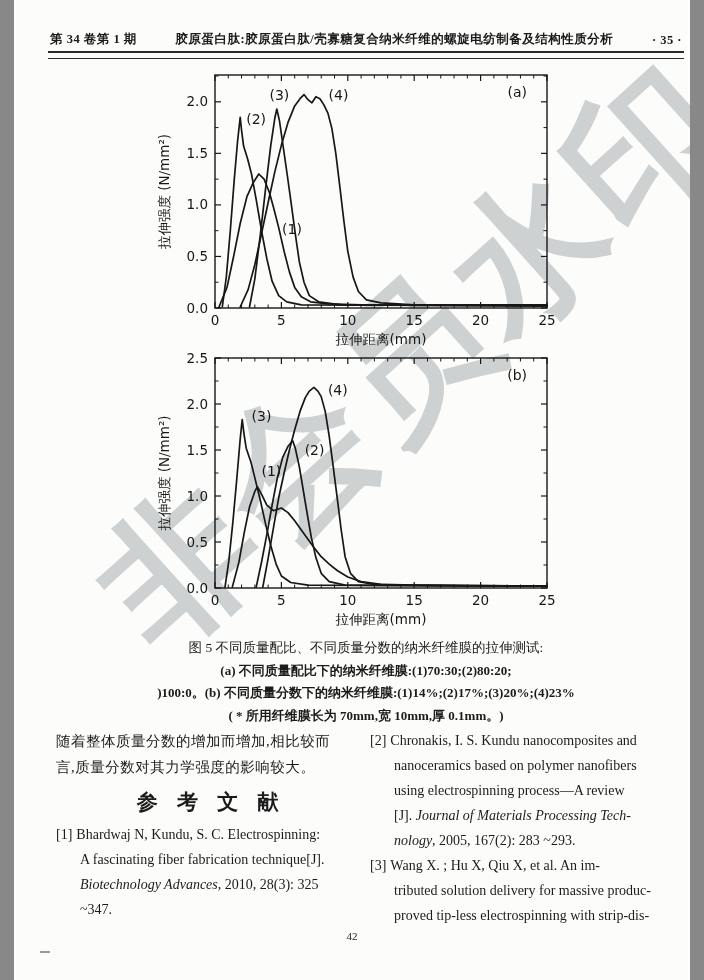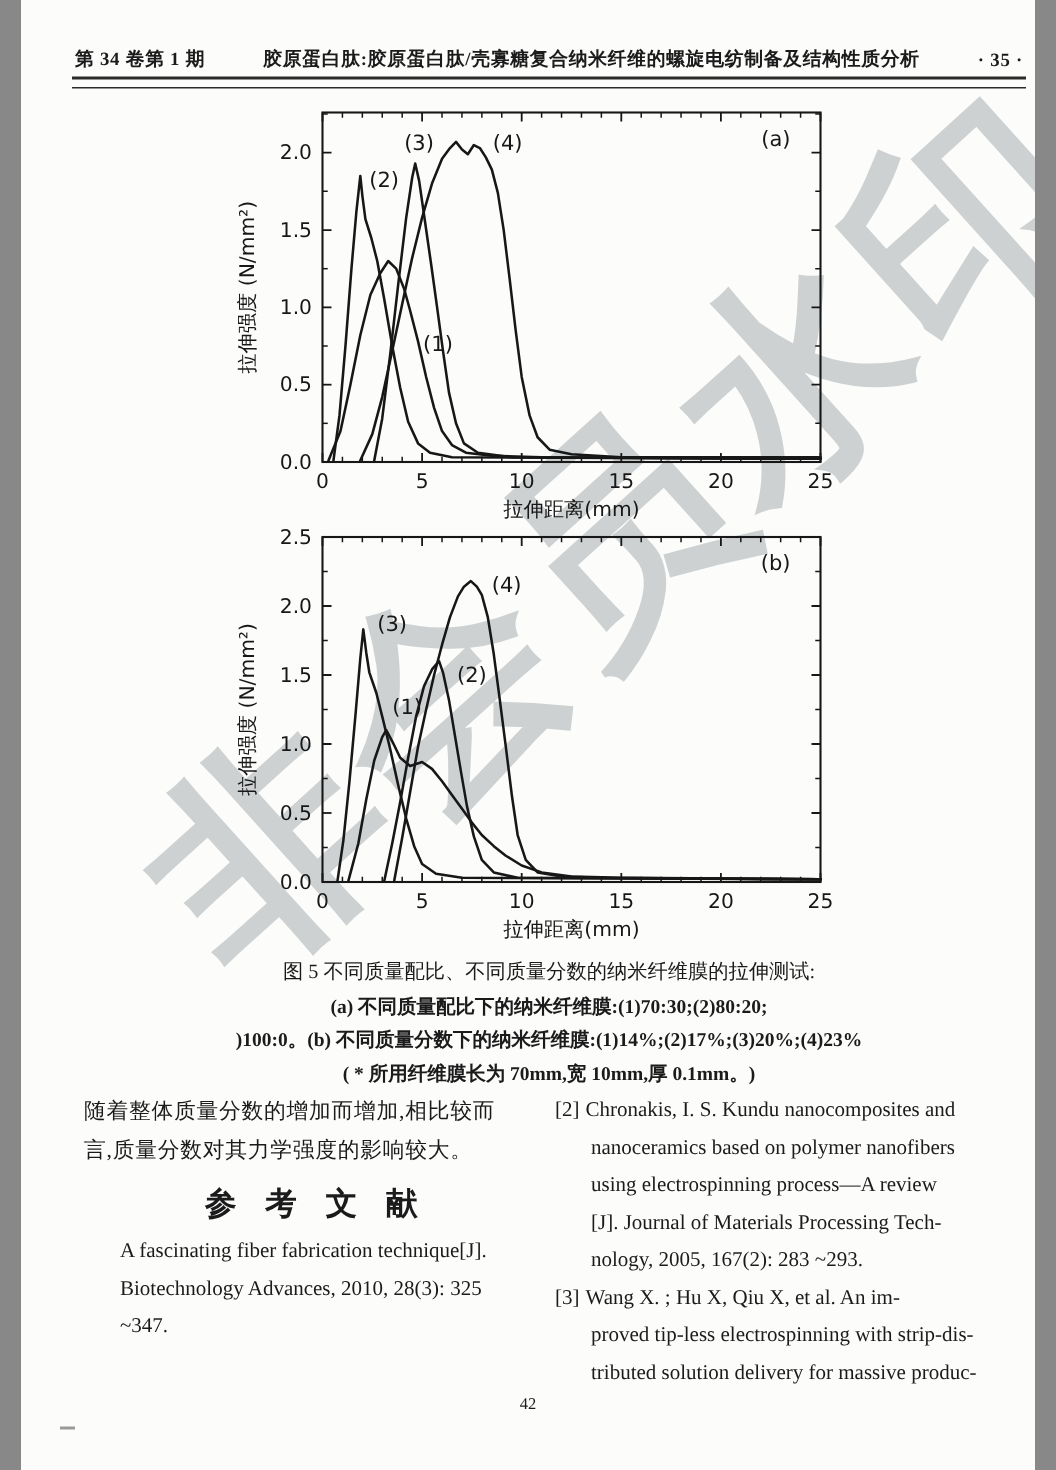--- a/index.html
+++ b/index.html
@@ -43,21 +43,21 @@
   .col{position:absolute;top:728px;z-index:2;font-size:14.5px;line-height:26px;}
   .col-left{left:42px;width:310px;}
   .col-right{left:356px;width:314px;}
   .para-line{white-space:nowrap;letter-spacing:.5px;}
   .ref-heading{text-align:center;font-weight:bold;font-size:21px;
     letter-spacing:7px;margin:9px 0 7px 0;}
   .ref{font-size:14px;line-height:25px;}
   .ref-line{white-space:nowrap;}
   .ref-line.cont{padding-left:24px;}
   .ref-num{display:inline-block;margin-right:4px;}
-  .ital{text-align:right;}
+  .ital{font-style:italic;text-align:right;}
   
   .page-number{position:absolute;left:0;top:930px;width:100%;text-align:center;
     font-size:11px;z-index:2;}
   .margin-mark{position:absolute;left:26px;top:951px;width:10px;height:2px;
     background:#9a9a9a;z-index:2;}
 </style>
 </head>
 <body>
 
 <div class="page">
@@ -275,40 +275,41 @@
     <div>)100:0。(b) 不同质量分数下的纳米纤维膜:(1)14%;(2)17%;(3)20%;(4)23%</div>
     <div>( * 所用纤维膜长为 70mm,宽 10mm,厚 0.1mm。)</div>
   </div>
 
   <div class="col col-left">
     <div class="para-line">随着整体质量分数的增加而增加,相比较而</div>
     <div class="para-line">言,质量分数对其力学强度的影响较大。</div>
     <div class="ref-heading">参 考 文 献</div>
     <div id="refs-left">
         <div class="ref">
+          <div class="ref-line"><span class="ref-num">[1]</span><span>Bhardwaj N, Kundu, S. C. Electrospinning:</span></div>
           <div class="ref-line cont"><span>A fascinating fiber fabrication technique[J].</span></div>
           <div class="ref-line cont"><span class="ital">Biotechnology Advances</span><span>, 2010, 28(3): 325</span></div>
           <div class="ref-line cont"><span>~347.</span></div>
         </div>
       </div>
   </div>
 
   <div class="col col-right">
     <div id="refs-right">
         <div class="ref">
           <div class="ref-line"><span class="ref-num">[2]</span><span>Chronakis, I. S. Kundu nanocomposites and</span></div>
           <div class="ref-line cont"><span>nanoceramics based on polymer nanofibers</span></div>
           <div class="ref-line cont"><span>using electrospinning process—A review</span></div>
           <div class="ref-line cont"><span>[J]. </span><span class="ital">Journal of Materials Processing Tech-</span></div>
           <div class="ref-line cont"><span class="ital">nology</span><span>, 2005, 167(2): 283 ~293.</span></div>
         </div>
         <div class="ref">
           <div class="ref-line"><span class="ref-num">[3]</span><span>Wang X. ; Hu X, Qiu X, et al. An im-</span></div>
+          <div class="ref-line cont"><span>tributed solution delivery for massive produc-</span></div>
           <div class="ref-line cont"><span>proved tip-less electrospinning with strip-dis-</span></div>
-          <div class="ref-line cont"><span>tributed solution delivery for massive produc-</span></div>
         </div>
       </div>
   </div>
 
   <div class="page-number">42</div>
   <div class="margin-mark"></div>
 
 </div>
 
 </body></html>

